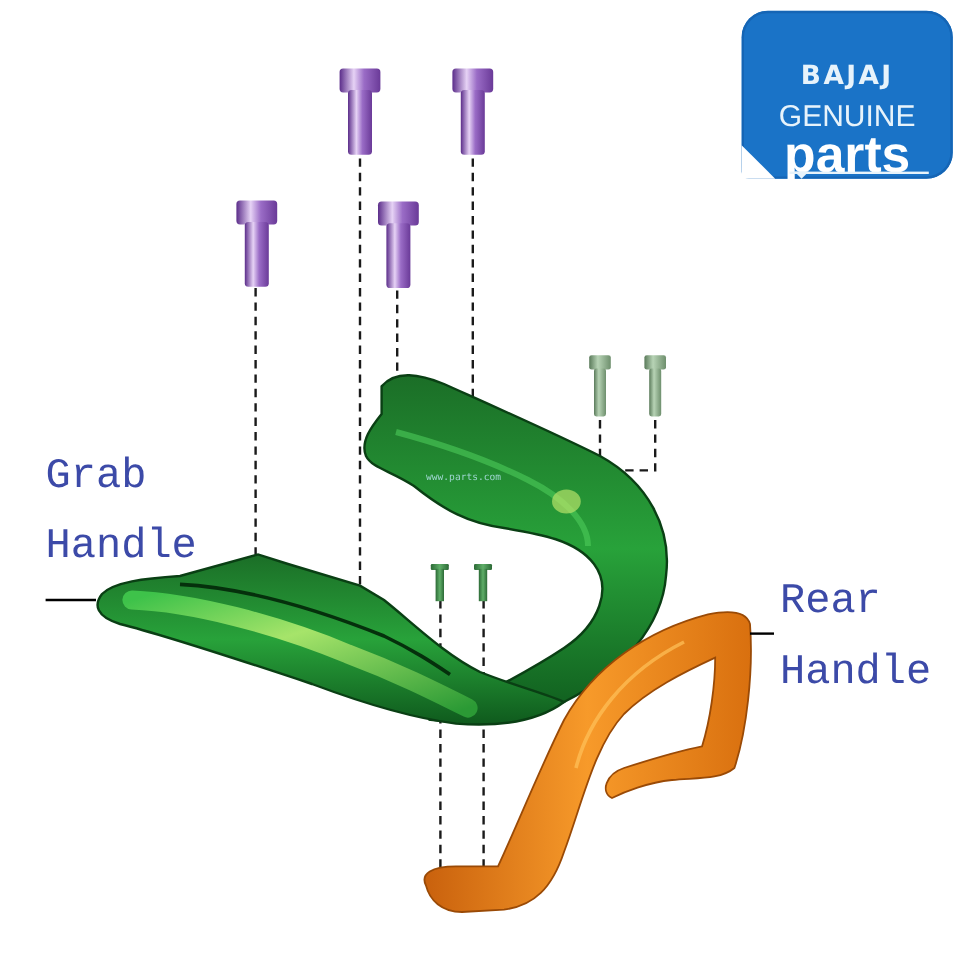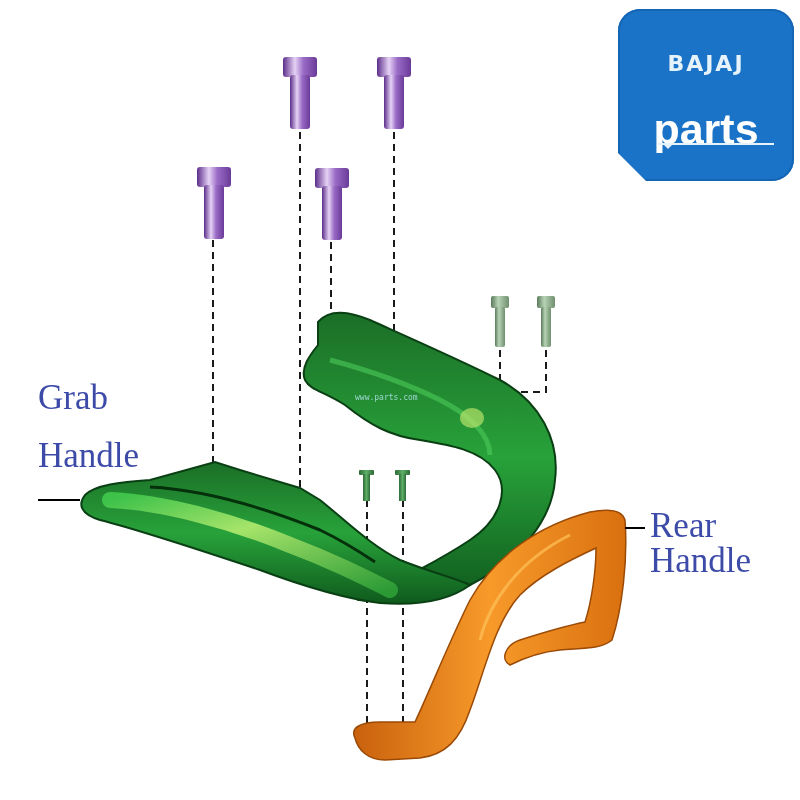--- a/index.html
+++ b/index.html
@@ -1,19 +1,19 @@
 <!DOCTYPE html>
 <html><head>
 <meta charset="utf-8">
 <style>
   html, body { margin: 0; padding: 0; background: #ffffff; }
   body { width: 800px; height: 800px; position: relative; overflow: hidden; font-family: "DejaVu Sans", sans-serif; }
   #stage { position: absolute; left: 0; top: 0; width: 800px; height: 800px; }
-  .label { position: absolute; color: #3c4aa8; font-family: Liberation Serif, serif; font-size: 35px; line-height: 1; letter-spacing: 0px; }
-  .logo { position: absolute; left: 618px; top: 9px; width: 176px; height: 172px; background: #1a73c7; border-radius: 22px; border-bottom-left-radius: 6px; box-shadow: inset 0 0 0 2px #1565b5; }
+  .label { position: absolute; color: #3c4aa8; font-family: Liberation Mono, monospace; font-size: 35px; line-height: 1; letter-spacing: 0px; }
+  .logo { position: absolute; left: 618px; top: 9px; width: 176px; height: 140px; background: #1a73c7; border-radius: 22px; border-bottom-left-radius: 6px; box-shadow: inset 0 0 0 2px #1565b5; }
   .logo-cut { position: absolute; left: 0; bottom: 0; width: 0; height: 0; border-left: 28px solid #ffffff; border-top: 28px solid transparent; }
   .logo-brand { position: absolute; left: 0; width: 100%; top: 42px; text-align: center; color: #e7f3fb; font-family: "DejaVu Sans", sans-serif; font-weight: bold; font-size: 22px; letter-spacing: 2px; }
   .logo-line1 { position: absolute; left: 0; width: 100%; top: 74px; text-align: center; color: #e7f3fb; font-family: "Liberation Sans", sans-serif; font-size: 25px; }
   .logo-line2 { position: absolute; left: 0; width: 100%; top: 96px; text-align: center; color: #ffffff; font-family: "Liberation Sans", sans-serif; font-weight: bold; font-size: 43px; }
   .logo-underline { position: absolute; left: 40px; top: 134px; width: 116px; height: 2px; background: #e7f3fb; }
   .logo-tick { position: absolute; left: 44px; top: 134px; width: 0; height: 0; border-left: 6px solid transparent; border-right: 6px solid transparent; border-top: 6px solid #e7f3fb; }
   .watermark { position: absolute; left: 355px; top: 393px; font-family: "DejaVu Sans Mono", monospace; font-size: 8px; color: #9fd6d0; letter-spacing: 0px; }
 </style>
 </head>
 <body>
@@ -123,23 +123,24 @@
     </g>
 
     <line x1="38" y1="500" x2="80" y2="500" stroke="#000" stroke-width="2"></line>
     <line x1="625" y1="528" x2="645" y2="528" stroke="#000" stroke-width="2"></line>
   </svg>
 
   <div class="watermark">www.parts.com</div>
 
   <div class="label" style="left:38px; top:380px;">Grab</div>
   <div class="label" style="left:38px; top:438px;">Handle</div>
-  <div class="label" style="left:650px; top:508px;">Rear</div>
+  <div class="label" style="left:650px; top:484px;">Rear</div>
   <div class="label" style="left:650px; top:543px;">Handle</div>
 
   <div class="logo">
     <div class="logo-cut"></div>
     <div class="logo-brand">BAJAJ</div>
+    <div class="logo-line1">GENUINE</div>
     <div class="logo-line2">parts</div>
     <div class="logo-underline"></div>
     <div class="logo-tick"></div>
   </div>
 </div>
 
 </body></html>

